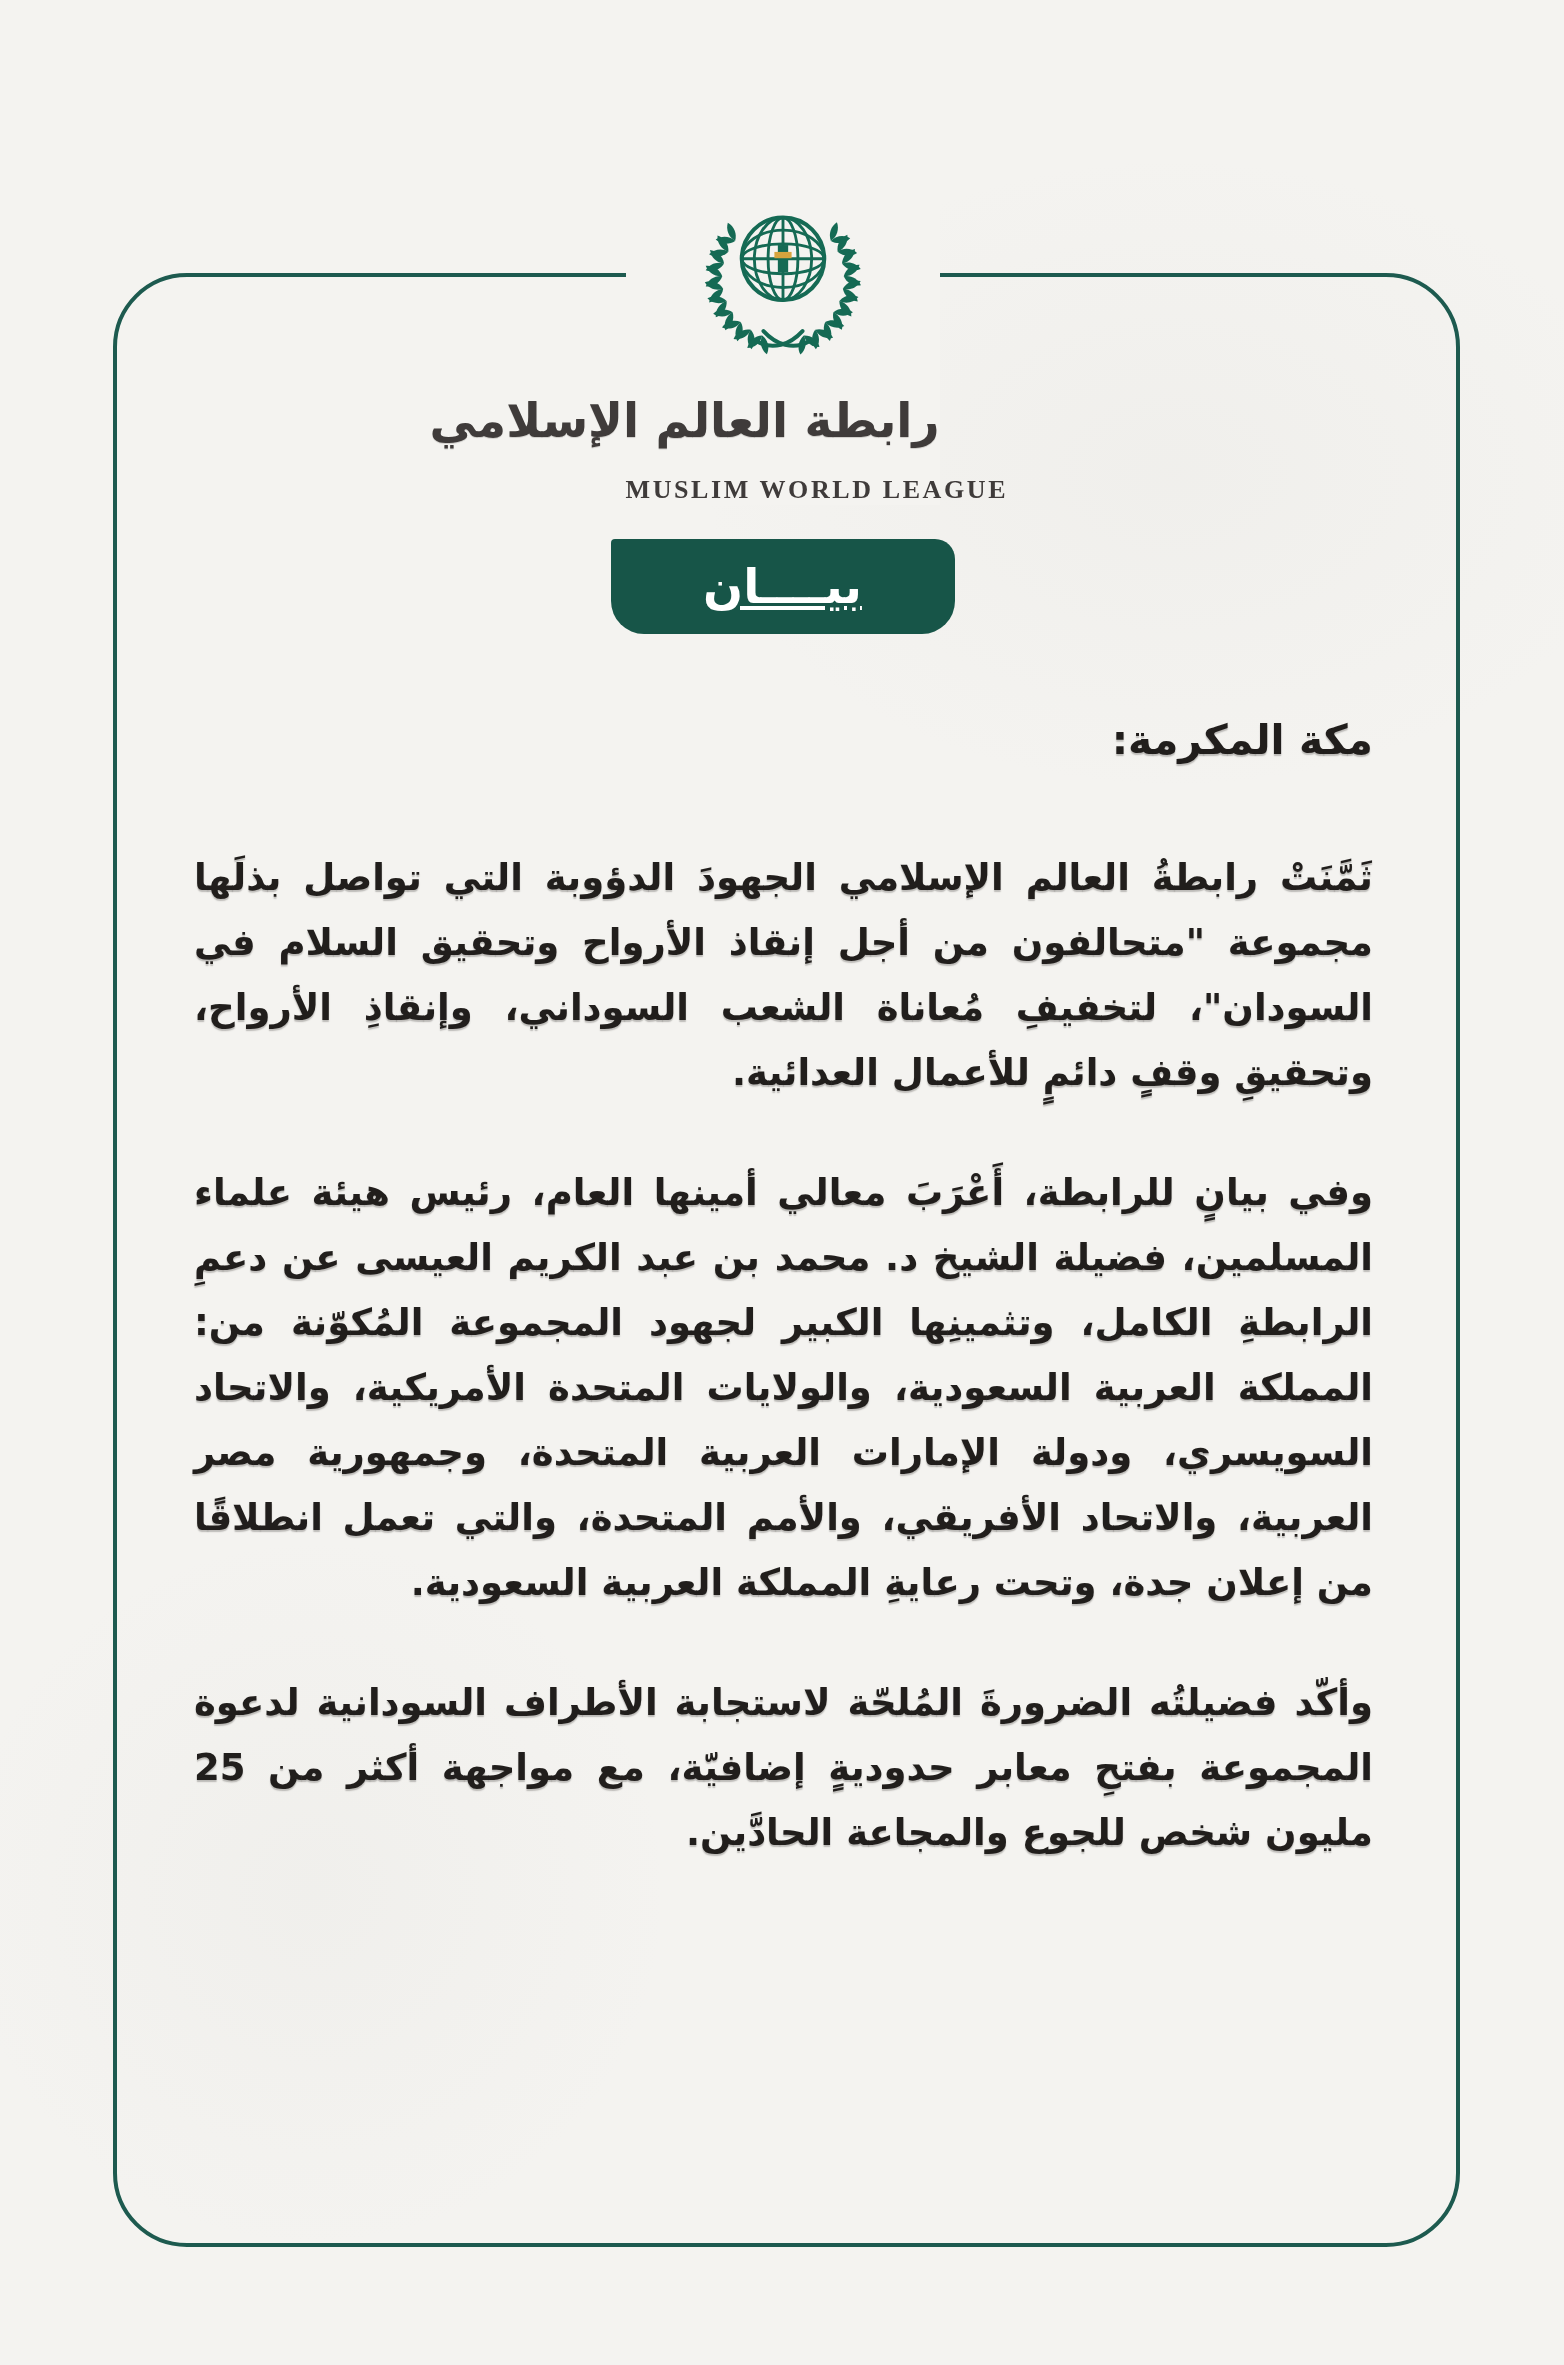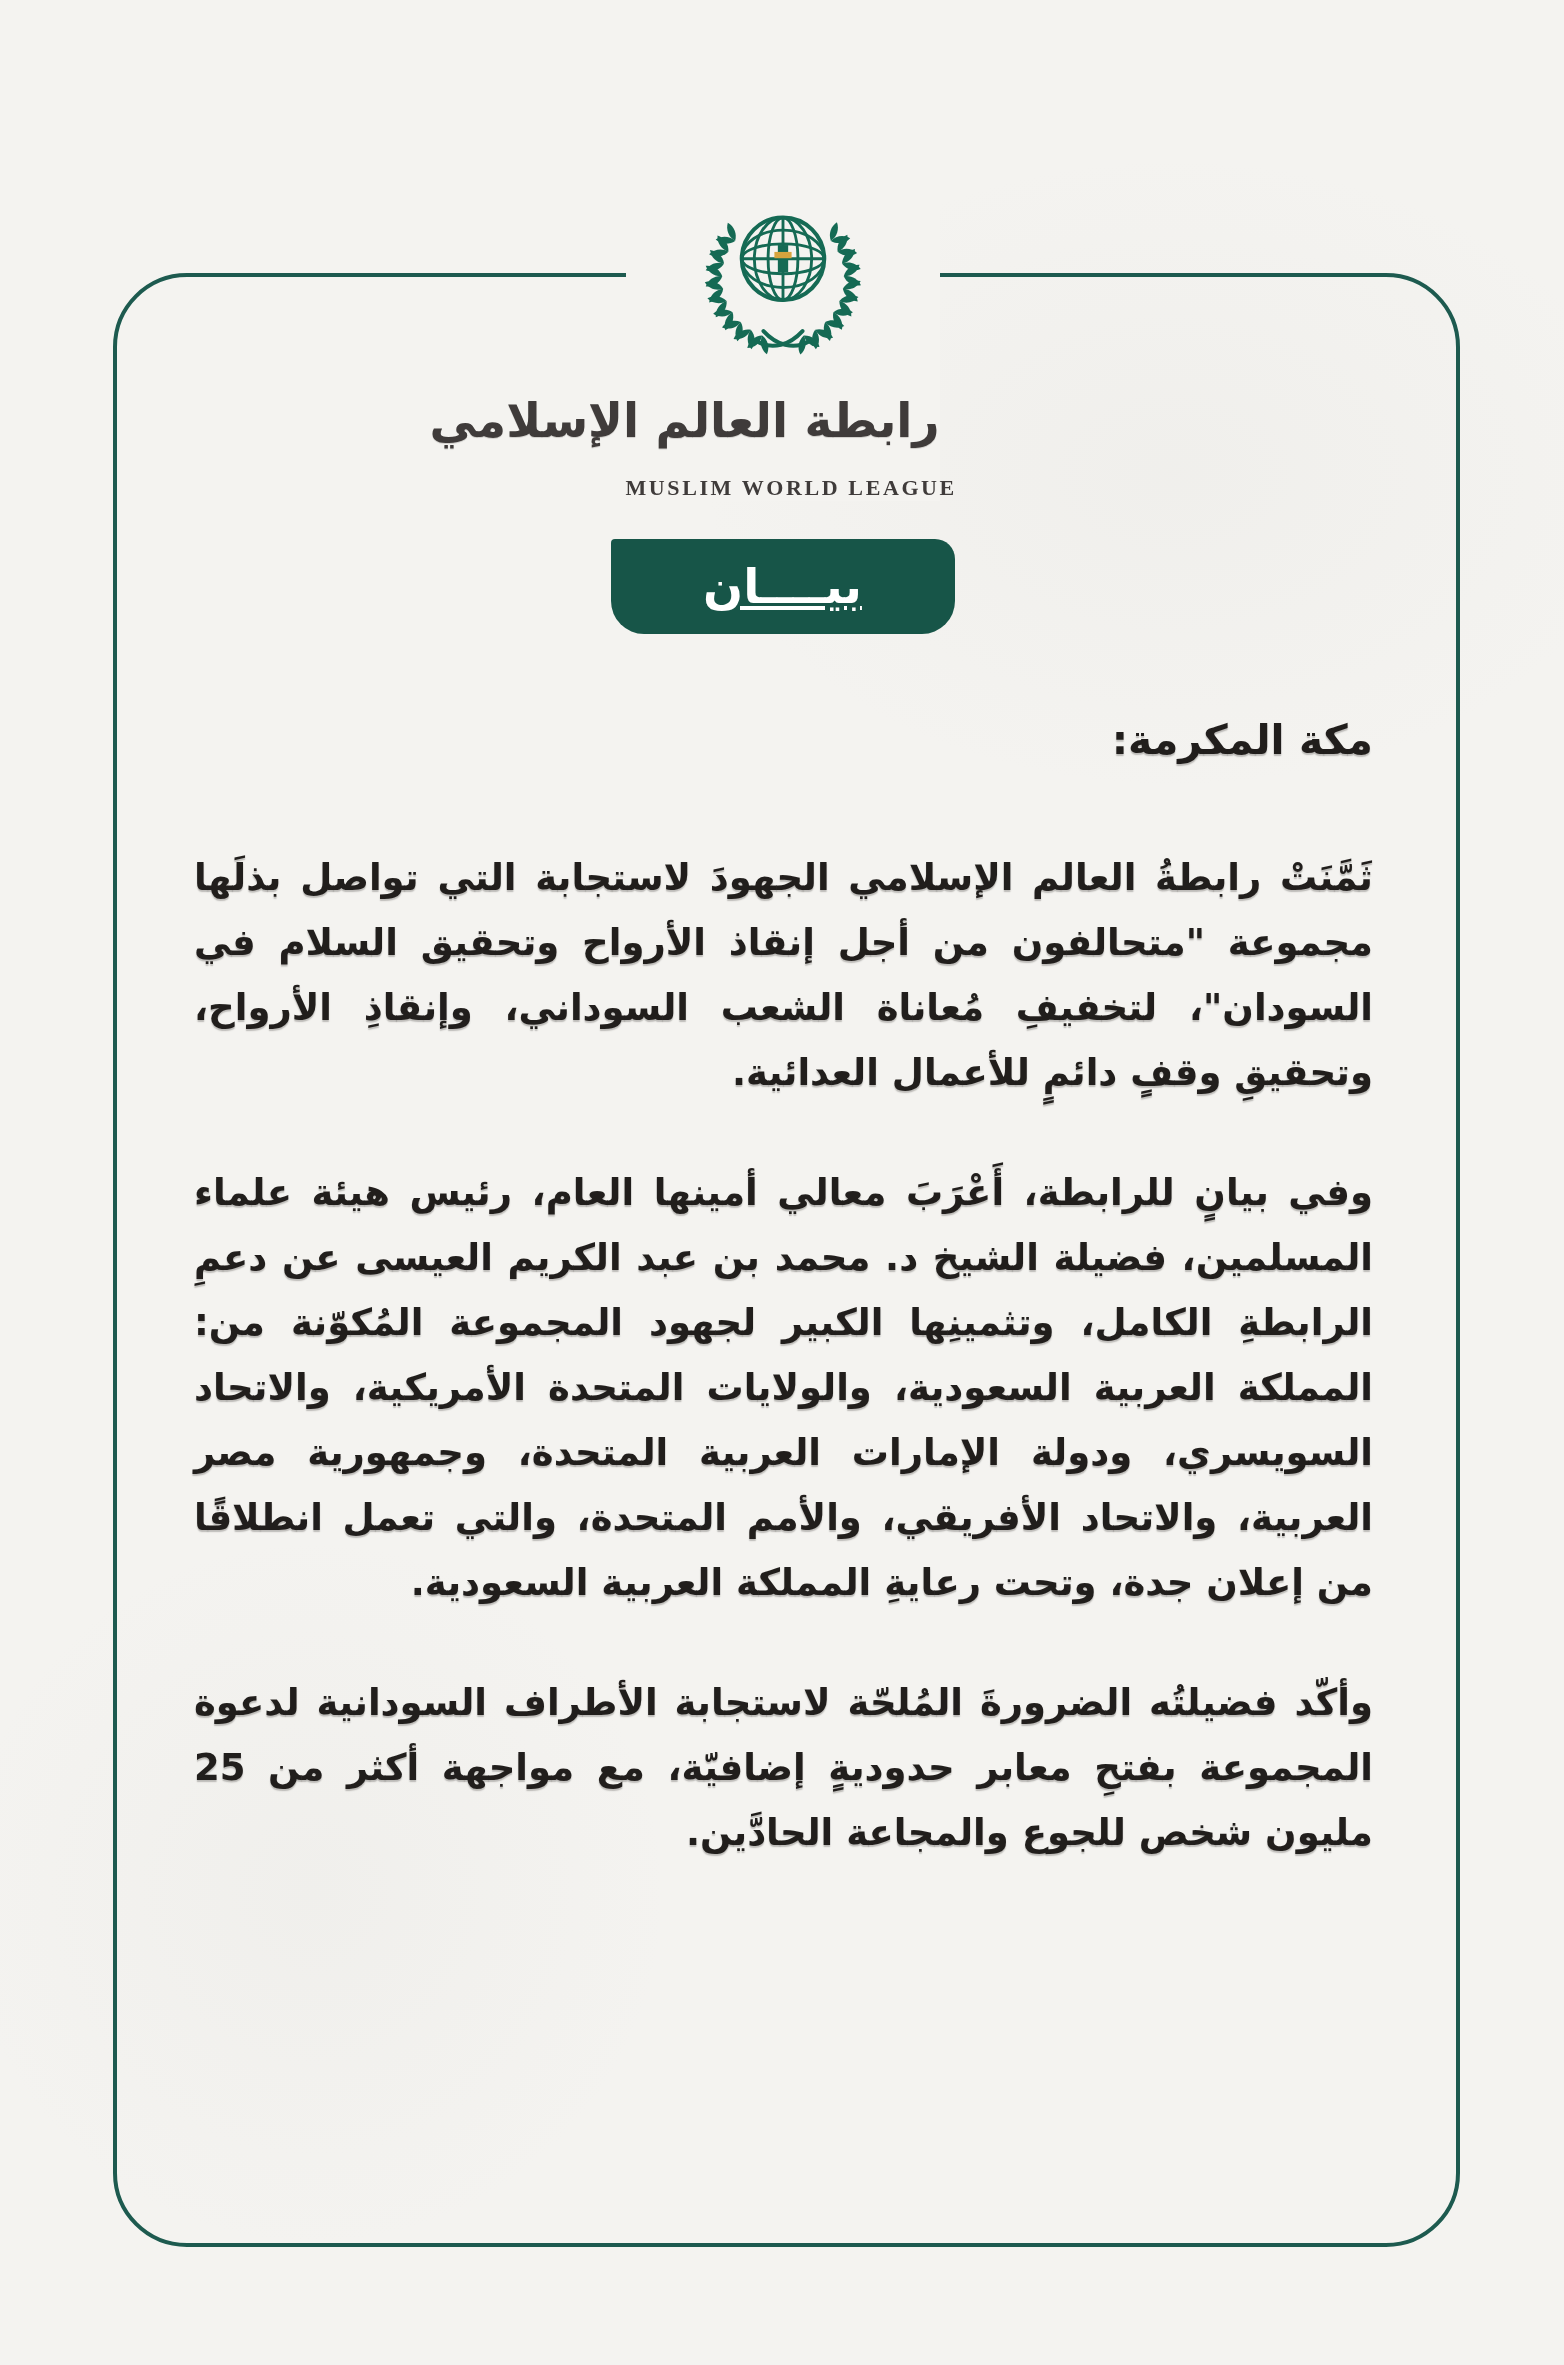--- a/index.html
+++ b/index.html
@@ -42,21 +42,21 @@
     font-weight:bold;
     line-height:99px;
     color:#3f3b3a;
     white-space:nowrap;
     text-shadow:0 1.3px 0.7px rgba(60,55,50,.2);
     direction:rtl;
   }
   .org-english{
     margin-top:5.3px;
     font-family:"Liberation Serif","DejaVu Serif",serif;
-    font-size:22px;
+    font-size:26px;
     font-weight:bold;
     letter-spacing:2.6px;
     color:#3f3b3a;
     white-space:nowrap;
   }
   .banner{
     position:absolute;
     top:539px;left:50%;
     transform:translateX(-50%);
     width:344px;height:95px;
@@ -157,19 +157,19 @@
     <div class="calligraphy">رابطة العالم الإسلامي</div>
     <div class="org-english">MUSLIM WORLD LEAGUE</div>
   </div>
 
   <div class="banner">
     <span>بيــــان</span>
   </div>
 
   <div class="content">
     <h2 class="location">مكة المكرمة:</h2>
-    <p>ثَمَّنَتْ رابطةُ العالم الإسلامي الجهودَ لاستجابة التي تواصل بذلَها مجموعة "متحالفون من أجل إنقاذ الأرواح وتحقيق السلام في السودان"، لتخفيفِ مُعاناة الشعب السوداني، وإنقاذِ الأرواح، وتحقيقِ وقفٍ دائمٍ للأعمال العدائية.</p>
+    <p>ثَمَّنَتْ رابطةُ العالم الإسلامي الجهودَ الدؤوبة التي تواصل بذلَها مجموعة "متحالفون من أجل إنقاذ الأرواح وتحقيق السلام في السودان"، لتخفيفِ مُعاناة الشعب السوداني، وإنقاذِ الأرواح، وتحقيقِ وقفٍ دائمٍ للأعمال العدائية.</p>
     <p>وفي بيانٍ للرابطة، أَعْرَبَ معالي أمينها العام، رئيس هيئة علماء المسلمين، فضيلة الشيخ د. محمد بن عبد الكريم العيسى عن دعمِ الرابطةِ الكامل، وتثمينِها الكبير لجهود المجموعة المُكوّنة من: المملكة العربية السعودية، والولايات المتحدة الأمريكية، والاتحاد السويسري، ودولة الإمارات العربية المتحدة، وجمهورية مصر العربية، والاتحاد الأفريقي، والأمم المتحدة، والتي تعمل انطلاقًا من إعلان جدة، وتحت رعايةِ المملكة العربية السعودية.</p>
     <p>وأكّد فضيلتُه الضرورةَ المُلحّة لاستجابة الأطراف السودانية لدعوة المجموعة بفتحِ معابر حدوديةٍ إضافيّة، مع مواجهة أكثر من 25 مليون شخص للجوع والمجاعة الحادَّين.</p>
   </div>
 
 </div>
 
 
 </body></html>

